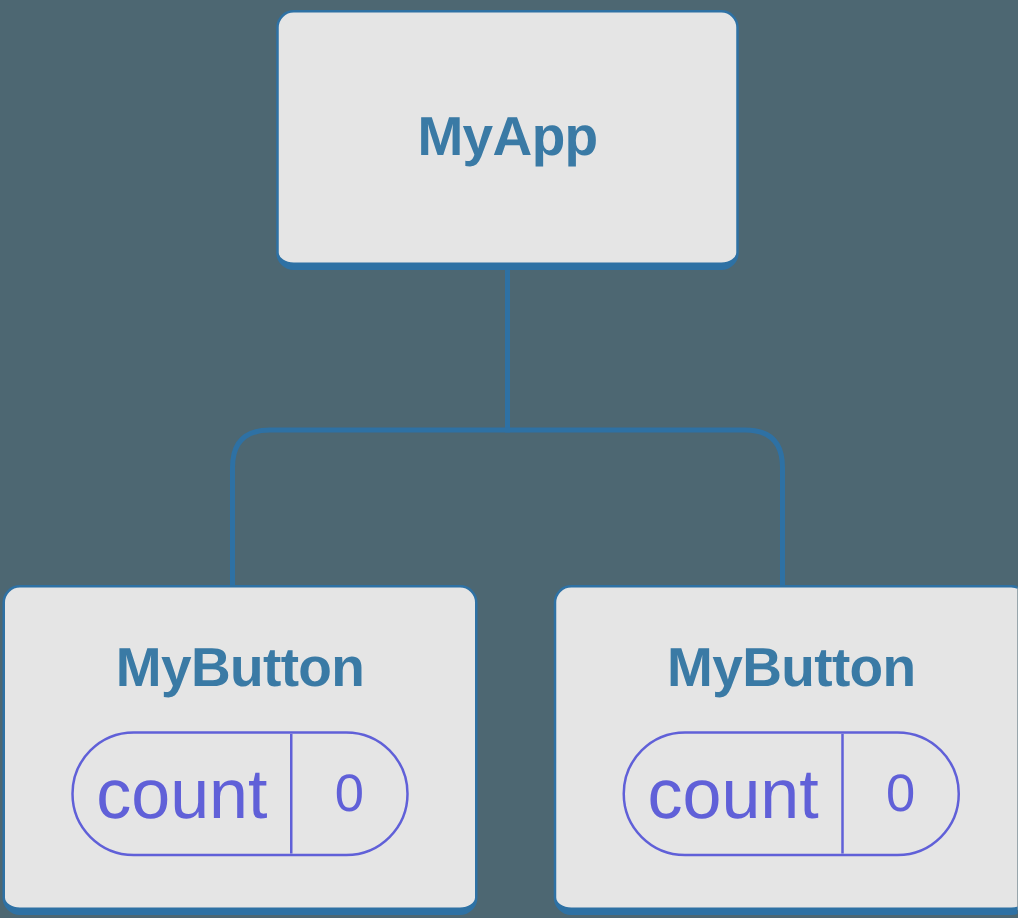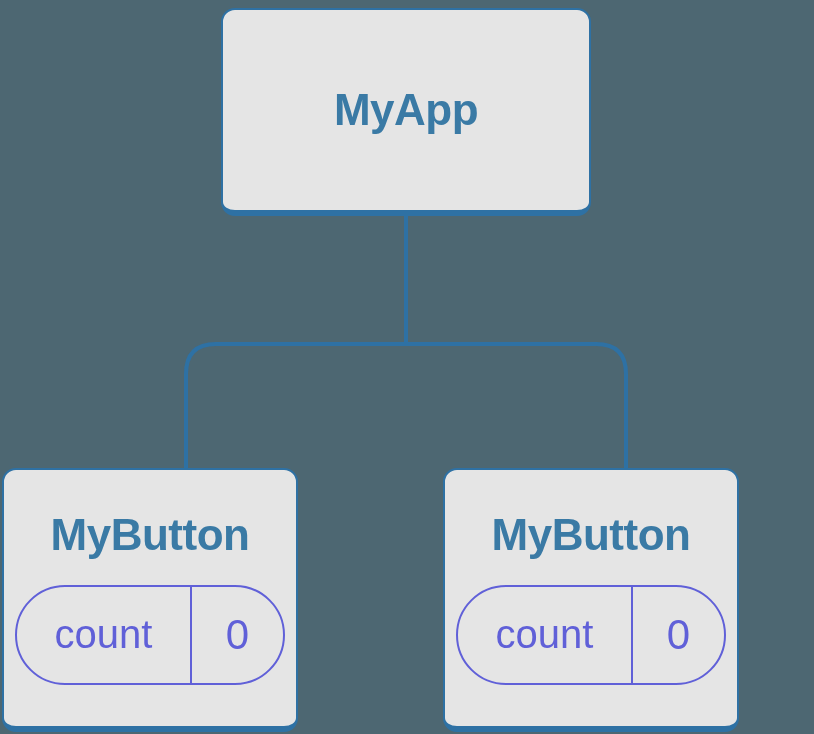--- a/index.html
+++ b/index.html
@@ -37,21 +37,21 @@
     left: 221px;
     top: 8px;
     width: 370px;
     height: 208px;
     display: flex;
     align-items: center;
     justify-content: center;
   }
   .node-card.child {
     top: 468px;
-    width: 296px;
+    width: 380px;
     height: 264px;
     display: flex;
     flex-direction: column;
     align-items: center;
   }
   .node-card.child.left  { left: 2px; }
   .node-card.child.right { left: 443px; }
   .node-title {
     color: #3a7aa5;
     font-size: 44px;
@@ -74,21 +74,21 @@
     align-items: stretch;
     overflow: hidden;
   }
   .state-key {
     flex: 0 0 173px;
     display: flex;
     align-items: center;
     justify-content: center;
     border-right: 2px solid #6060d8;
     color: #6060d8;
-    font-size: 40px;
+    font-size: 56px;
     font-weight: 400;
   }
   .state-value {
     flex: 1 1 auto;
     display: flex;
     align-items: center;
     justify-content: center;
     color: #6060d8;
     font-size: 42px;
     font-weight: 400;

